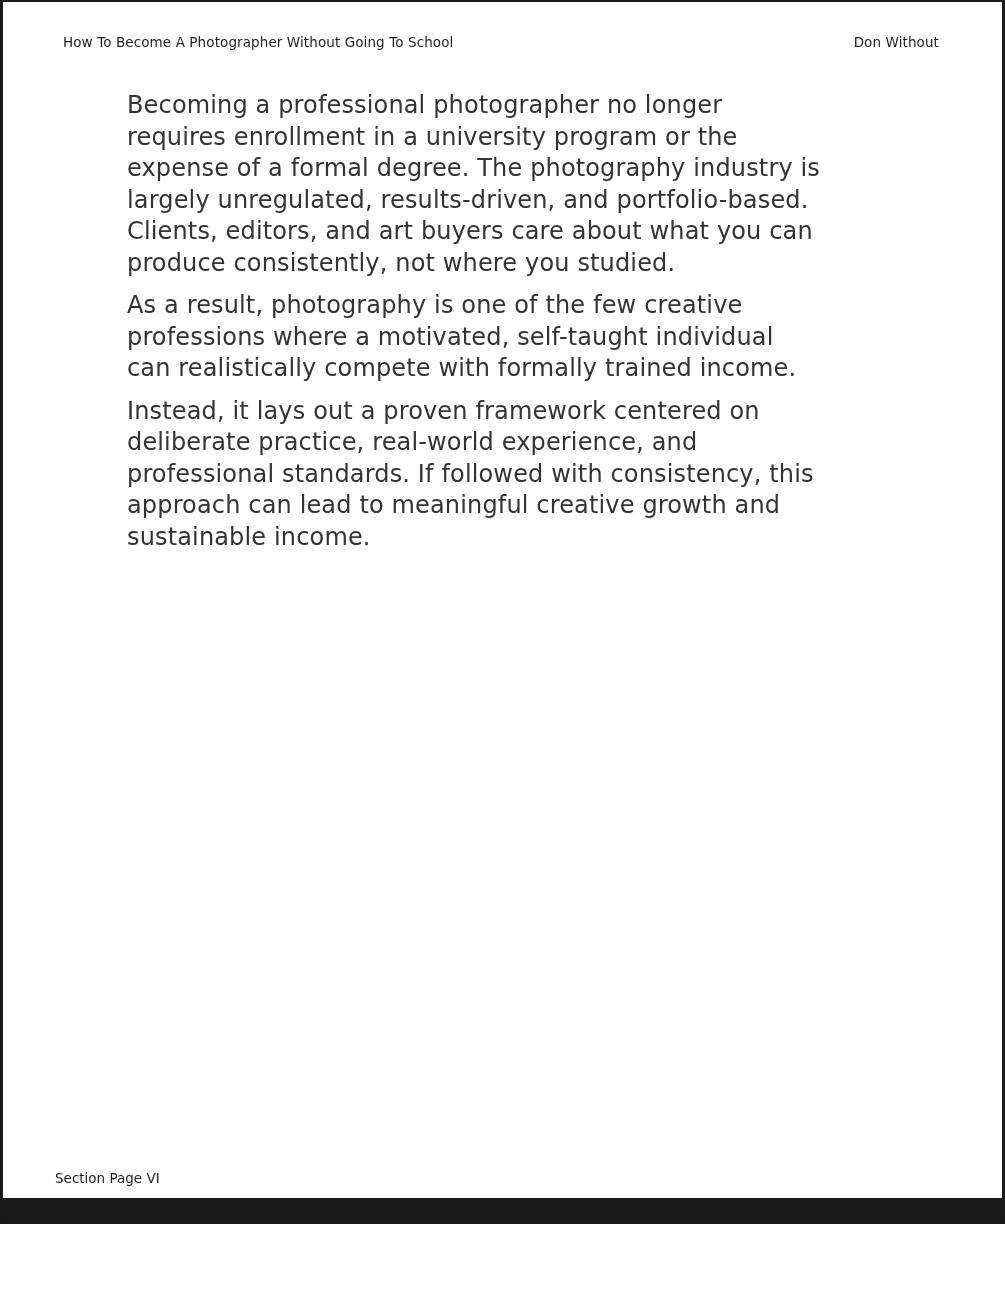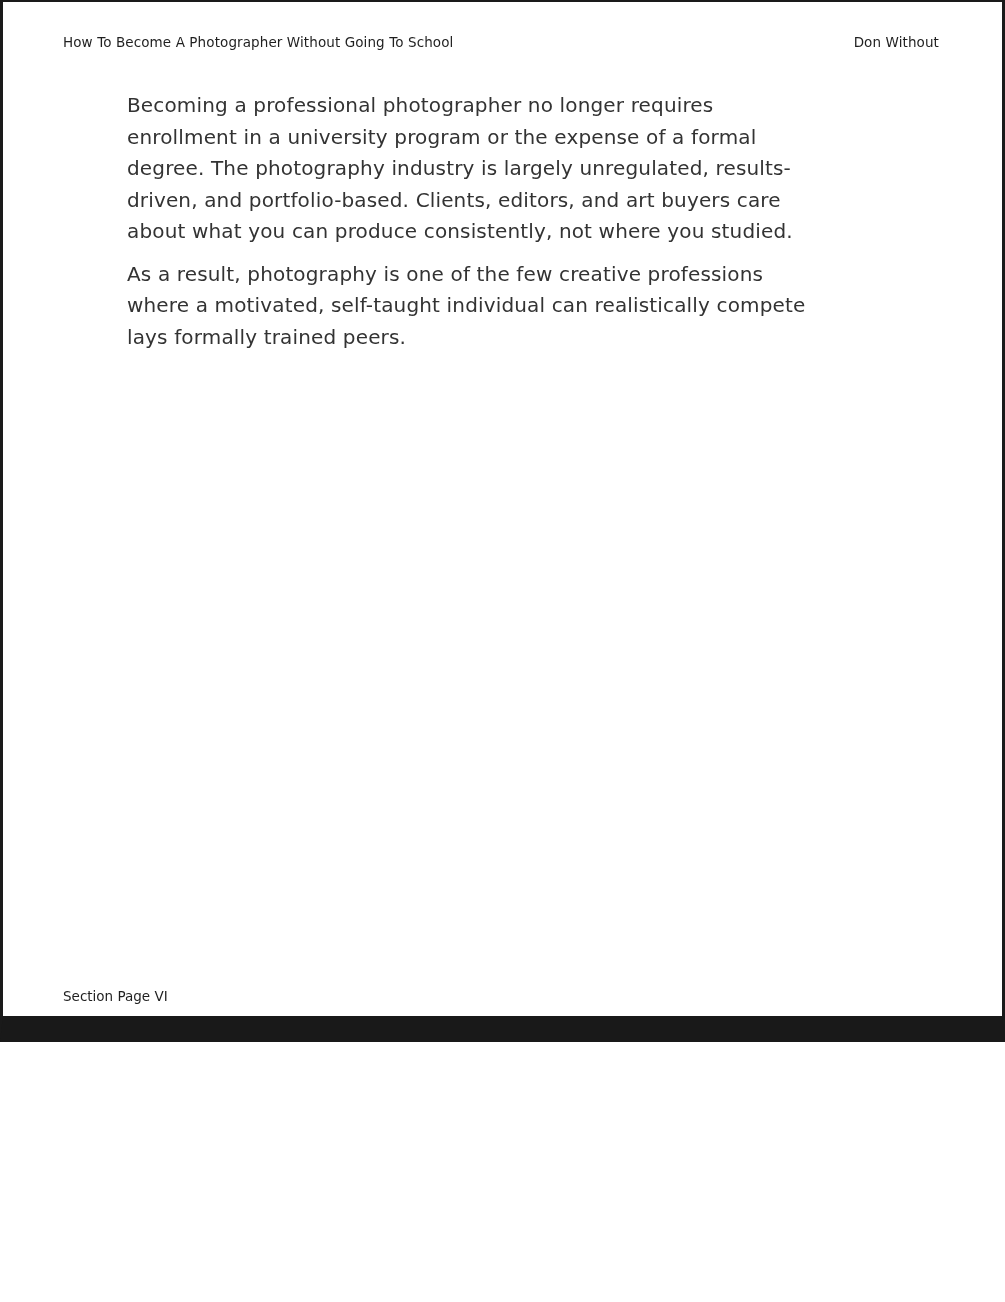--- a/index.html
+++ b/index.html
@@ -3,21 +3,21 @@
 <meta charset="utf-8">
 <style>
   html, body {
     margin: 0;
     padding: 0;
     background: #ffffff;
   }
   .page {
     position: relative;
     width: 1005px;
-    height: 1042px;
+    height: 1224px;
     box-sizing: border-box;
     background: #ffffff;
     border-top: 2px solid #1a1a1a;
     border-left: 3px solid #1a1a1a;
     border-right: 3px solid #1a1a1a;
     border-bottom: 26px solid #191919;
     font-family: "DejaVu Sans", "Liberation Sans", sans-serif;
     overflow: hidden;
   }
   .running-header {
@@ -44,47 +44,48 @@
     font-size: 26px;
     font-weight: 700;
     color: #0e0e0e;
     letter-spacing: 0.2px;
   }
   .body-text {
     margin-top: 40px;
   }
   .body-text p {
     margin: 0 0 11px 0;
-    font-size: 20px;
+    font-size: 24px;
     line-height: 31.5px;
     color: #333333;
     letter-spacing: 0.15px;
     max-width: 695px;
   }
   .running-footer {
     position: absolute;
-    left: 60px;
+    left: 52px;
     bottom: 12px;
     font-size: 13.5px;
     color: #1f1f1f;
   }
 </style>
 </head>
 <body>
 
 <div class="page">
 
   <div class="running-header">
     <span class="book-title">How To Become A Photographer Without Going To School</span>
     <span class="author">Don Without</span>
   </div>
 
   <div class="content">
 
     <div class="body-text">
       <p>Becoming a professional photographer no longer requires enrollment in a university program or the expense of a formal degree. The photography industry is largely unregulated, results-driven, and portfolio-based. Clients, editors, and art buyers care about what you can produce consistently, not where you studied.</p>
-      <p>As a result, photography is one of the few creative professions where a motivated, self-taught individual can realistically compete lays formally trained peers.</p>
+      <p>As a result, photography is one of the few creative professions where a motivated, self-taught individual can realistically compete with formally trained income.</p>
+      <p>Instead, it lays out a proven framework centered on deliberate practice, real-world experience, and professional standards. If followed with consistency, this approach can lead to meaningful creative growth and sustainable income.</p>
     </div>
   </div>
 
   <div class="running-footer">Section Page VI</div>
 
 </div>
 
 </body></html>

